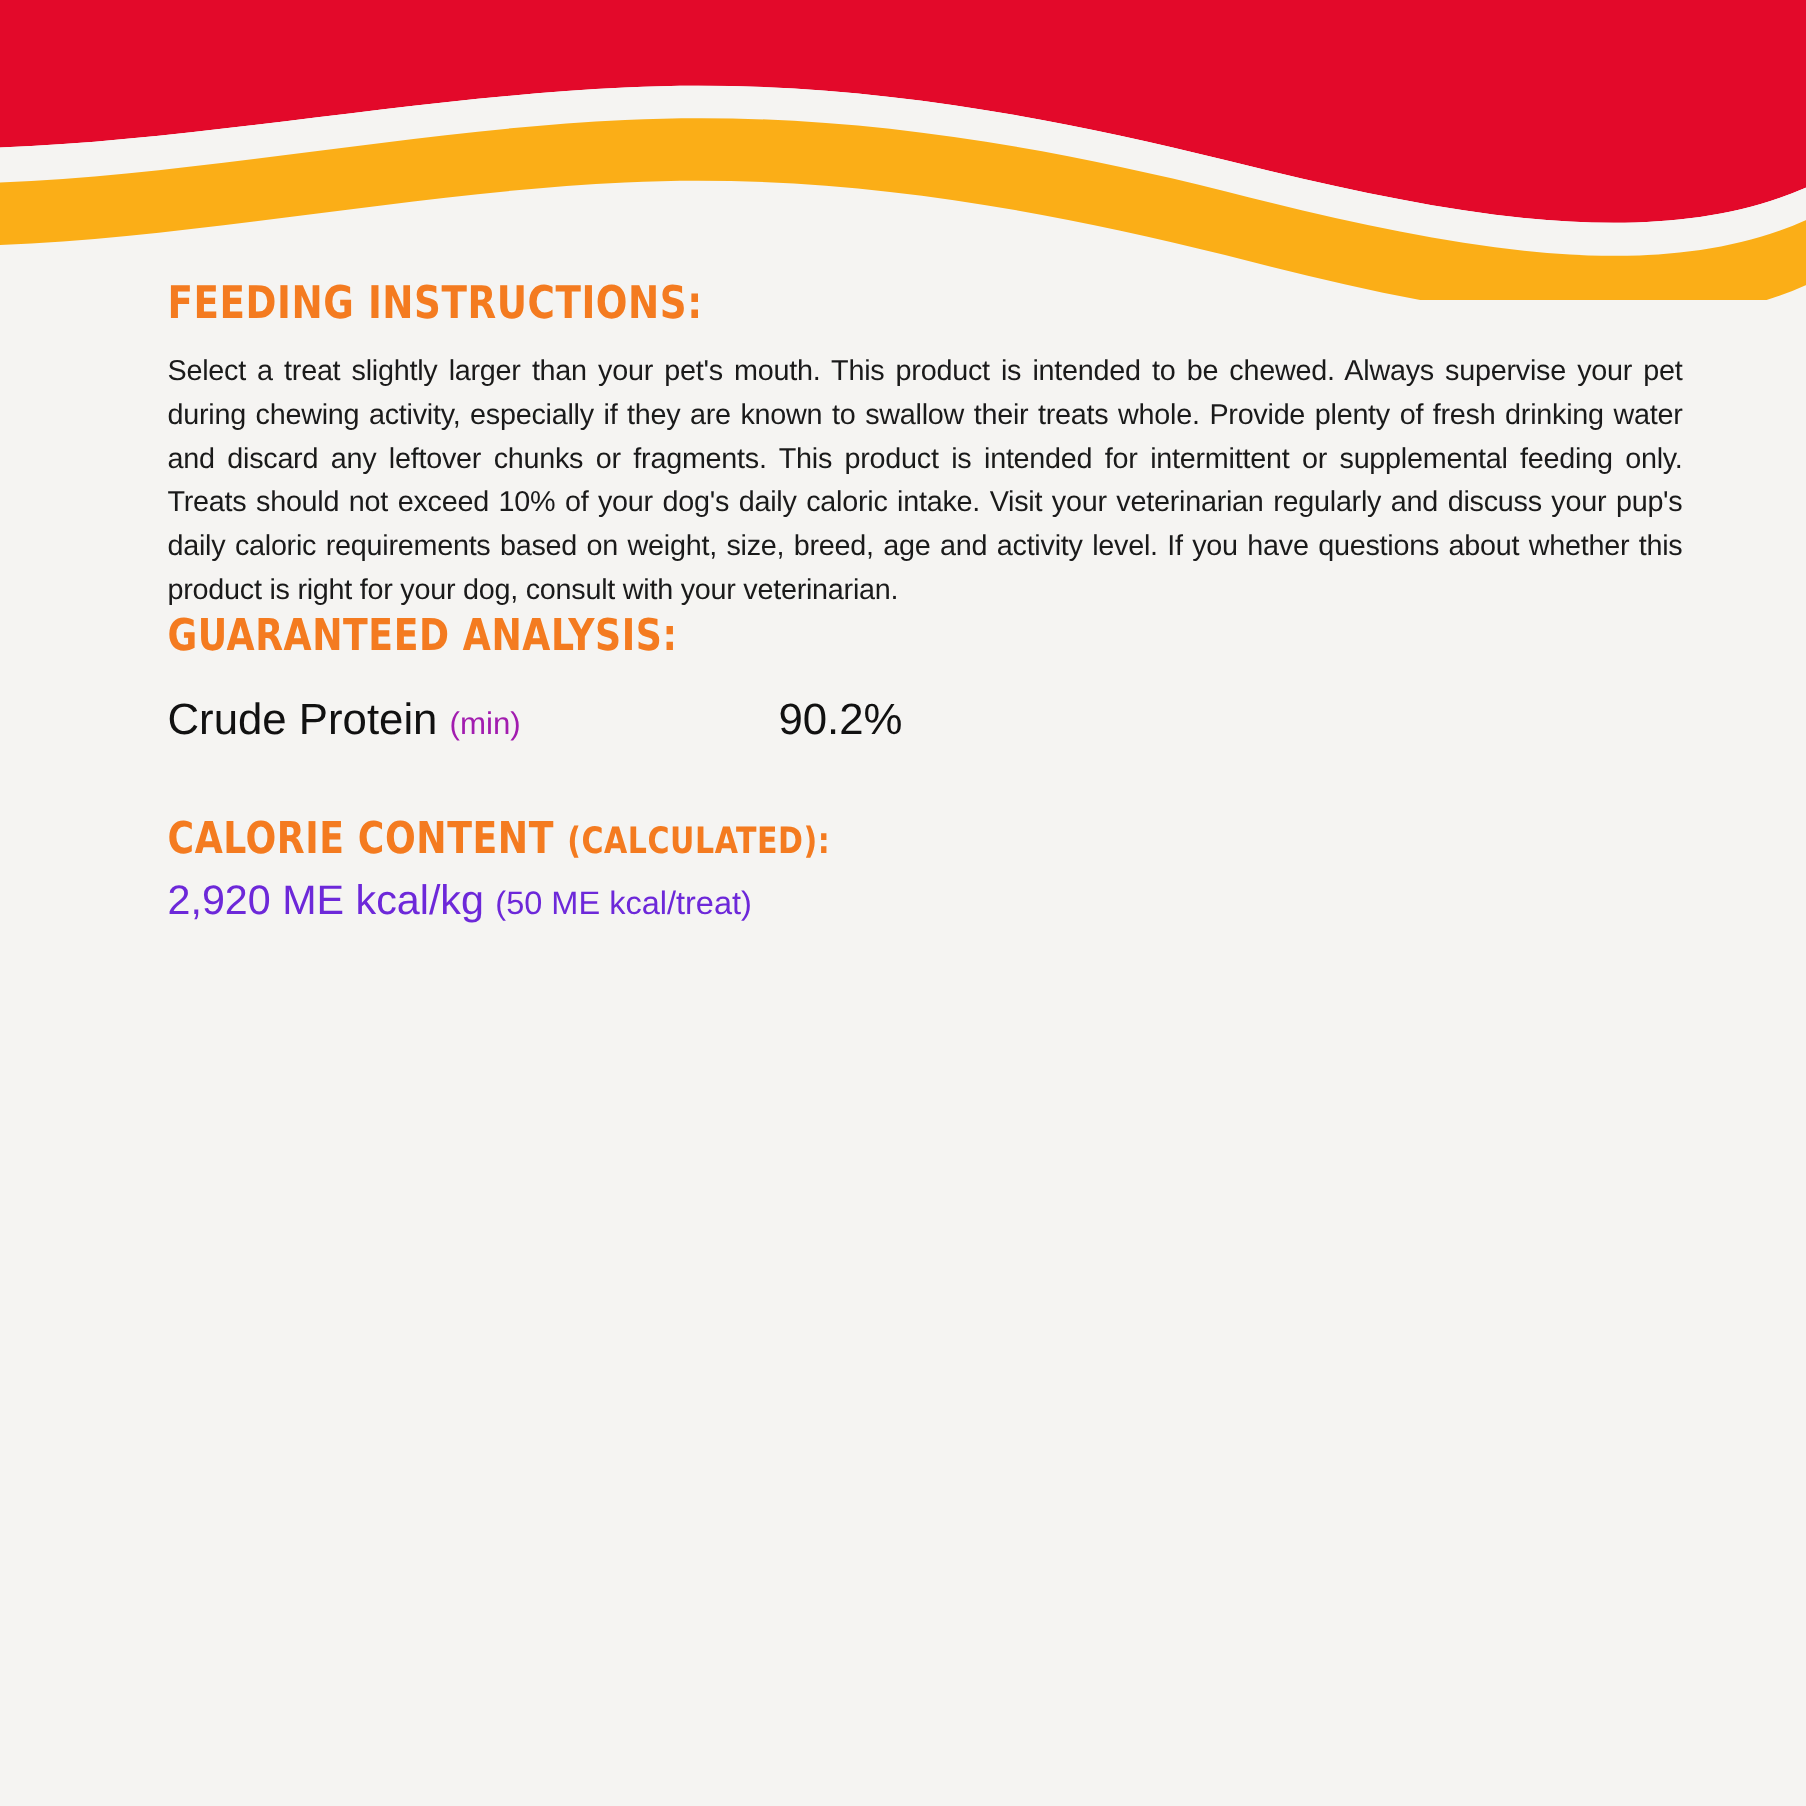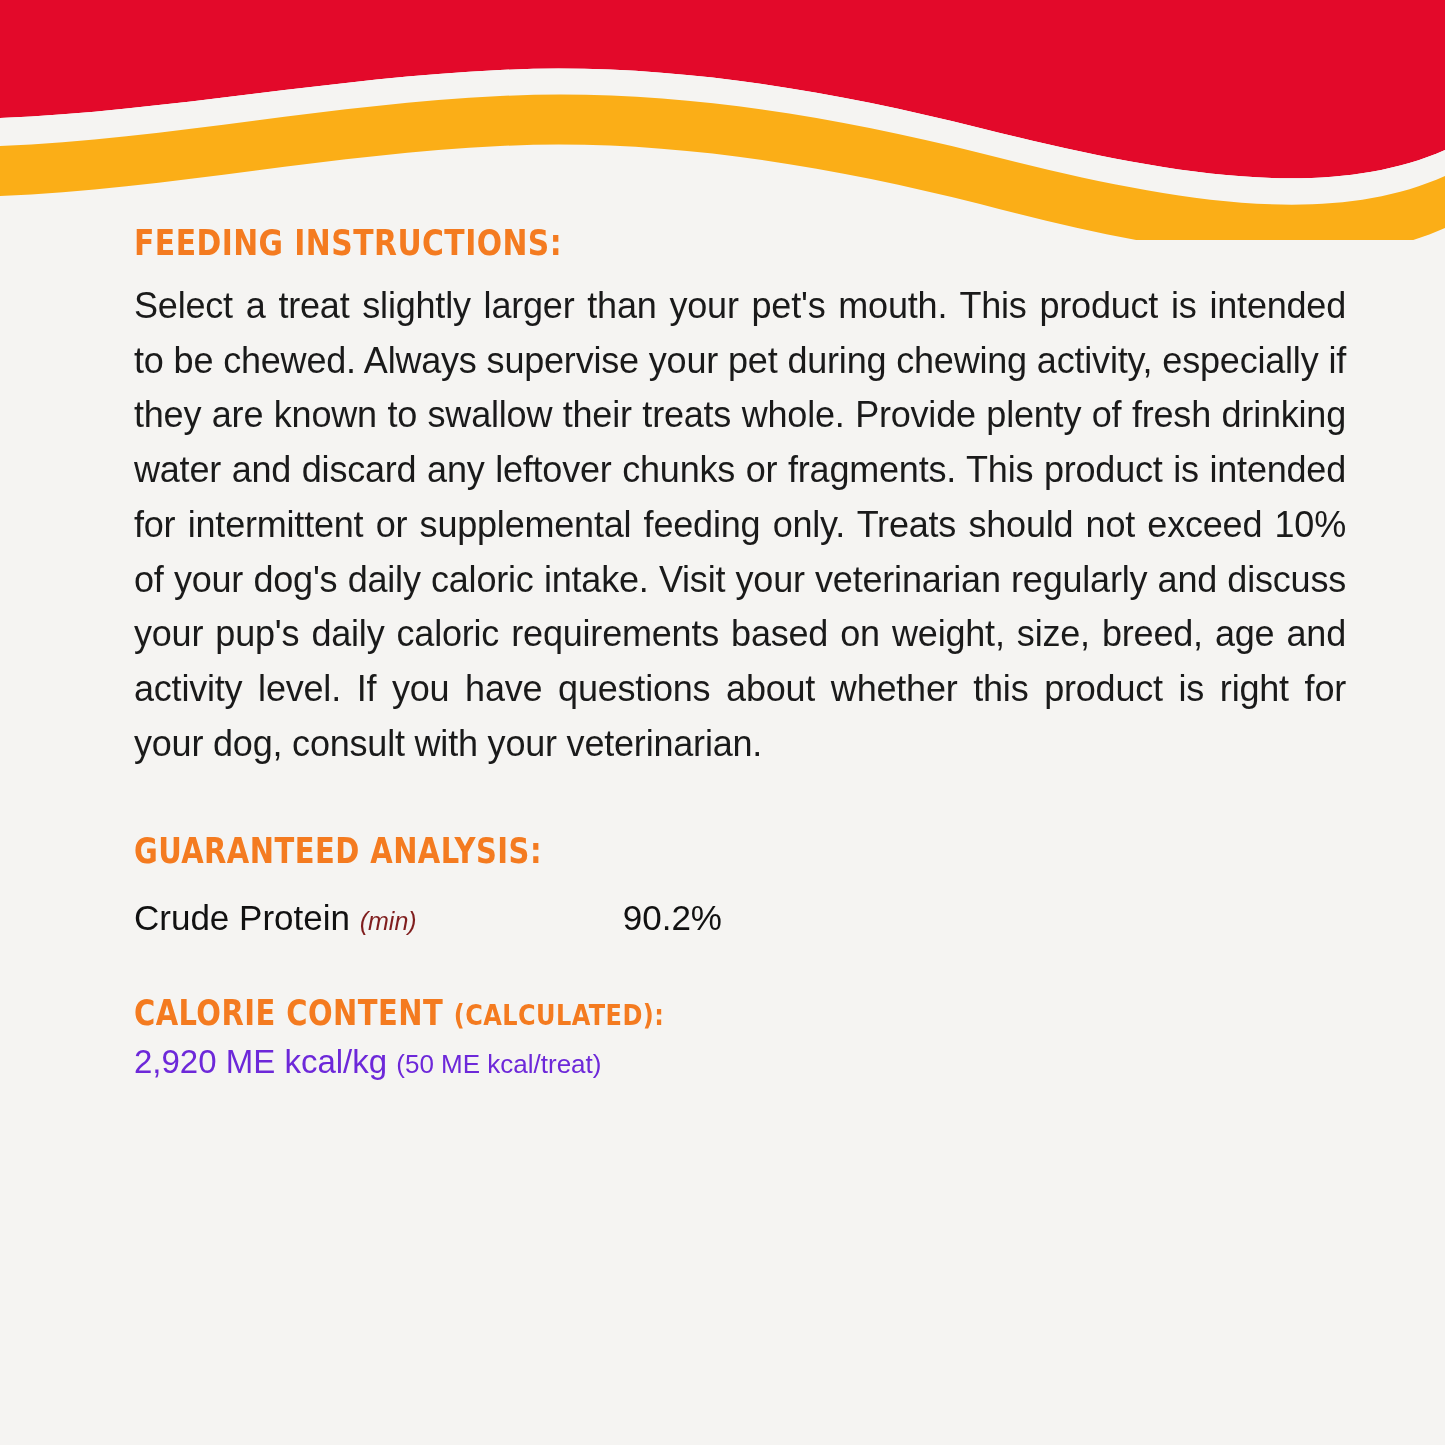--- a/index.html
+++ b/index.html
@@ -52,32 +52,31 @@
     transform: scaleX(0.92);
     transform-origin: left center;
   }
 
   #feeding-heading {
     font-size: 36px;
     margin-bottom: 16px;
   }
 
   .body-text {
-    font-size: 36px;
+    font-size: 23px;
     line-height: 1.52;
     color: #1a1a1a;
     text-align: justify;
     margin: 0;
     font-family: "Liberation Sans", sans-serif;
     letter-spacing: -0.2px;
   }
 
   .columns {
     display: flex;
-    margin-top: 60px;
   }
 
   .col-left {
     width: 600px;
   }
 
   .col-right {
     width: 560px;
     padding-left: 55px;
     box-sizing: border-box;
@@ -101,22 +100,21 @@
   }
   .ga-table td.nutrient {
     text-align: left;
   }
   .ga-table td.value {
     text-align: right;
     white-space: nowrap;
   }
   .qualifier {
     font-size: 25px;
-    color: #7f1d1d;
-    font-style: italic;
+    color: #a21caf;
   }
 
   .calorie-heading {
     margin-top: 44px;
     margin-bottom: 10px;
     font-size: 35px;
   }
   .calorie-heading .sub {
     font-size: 29px;
   }

